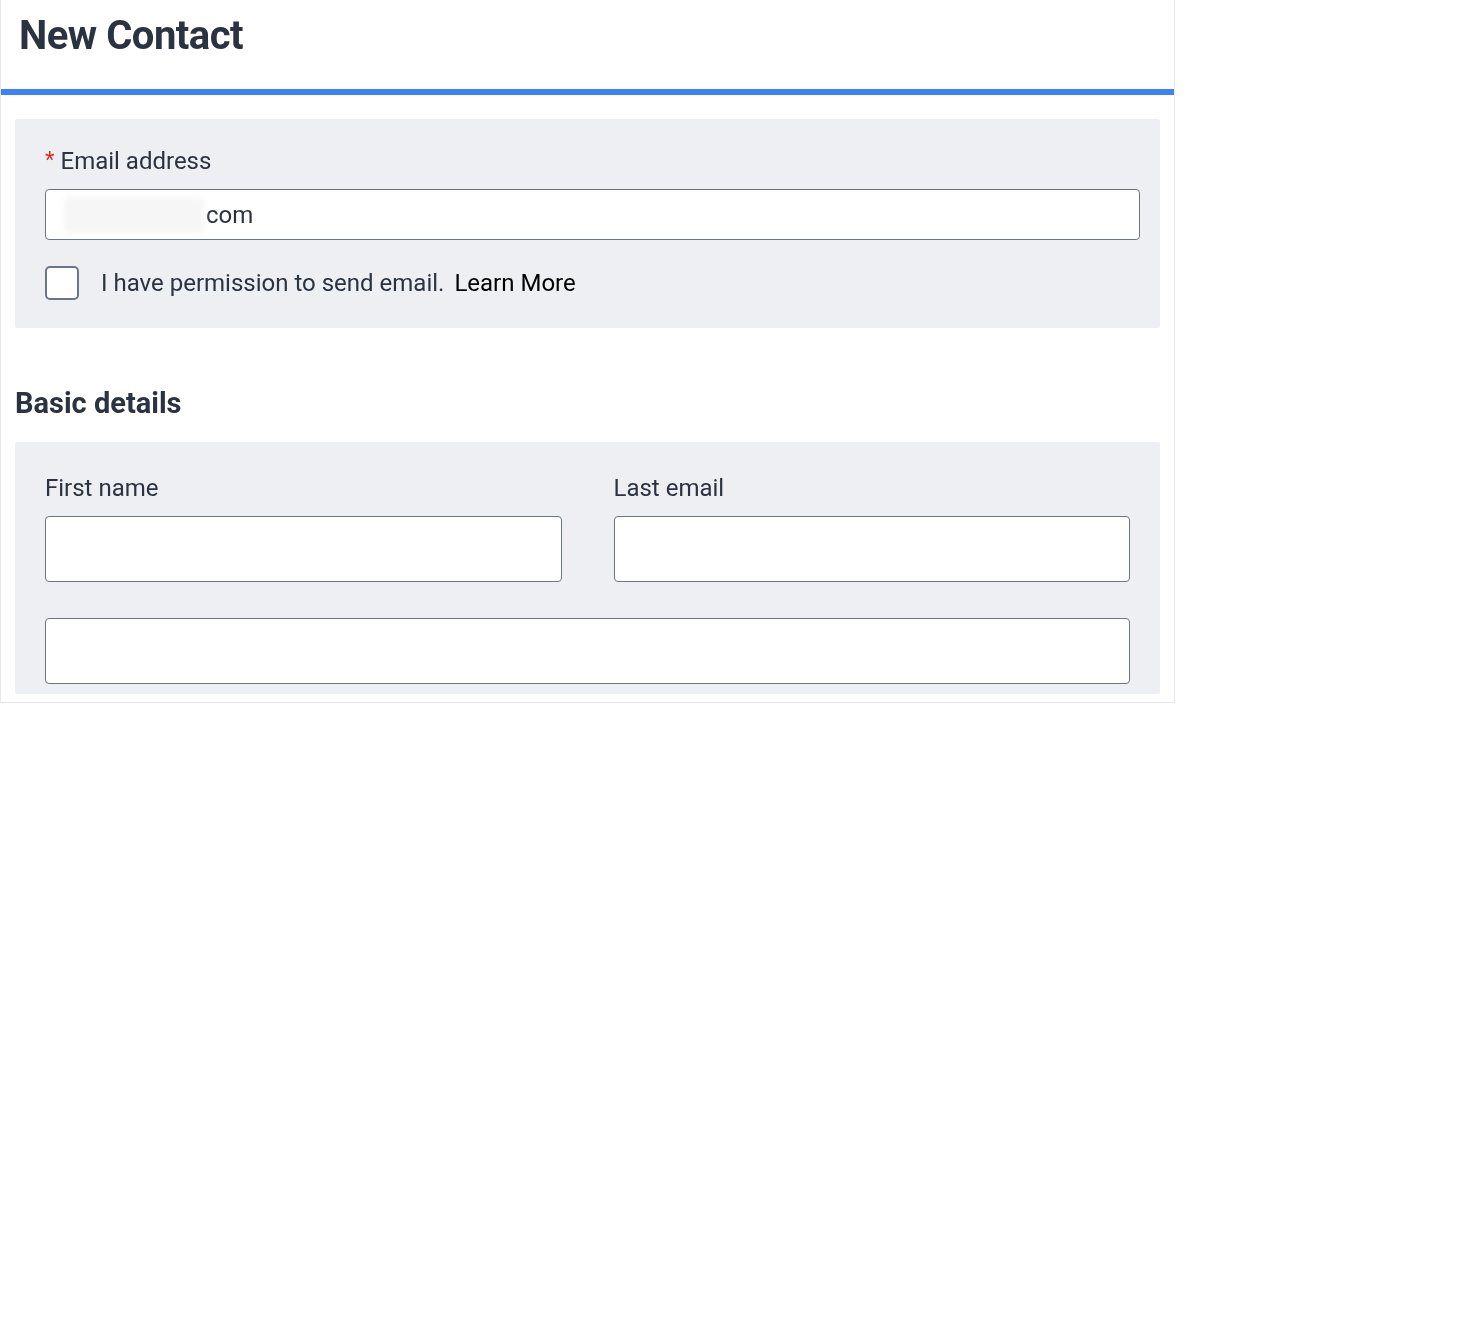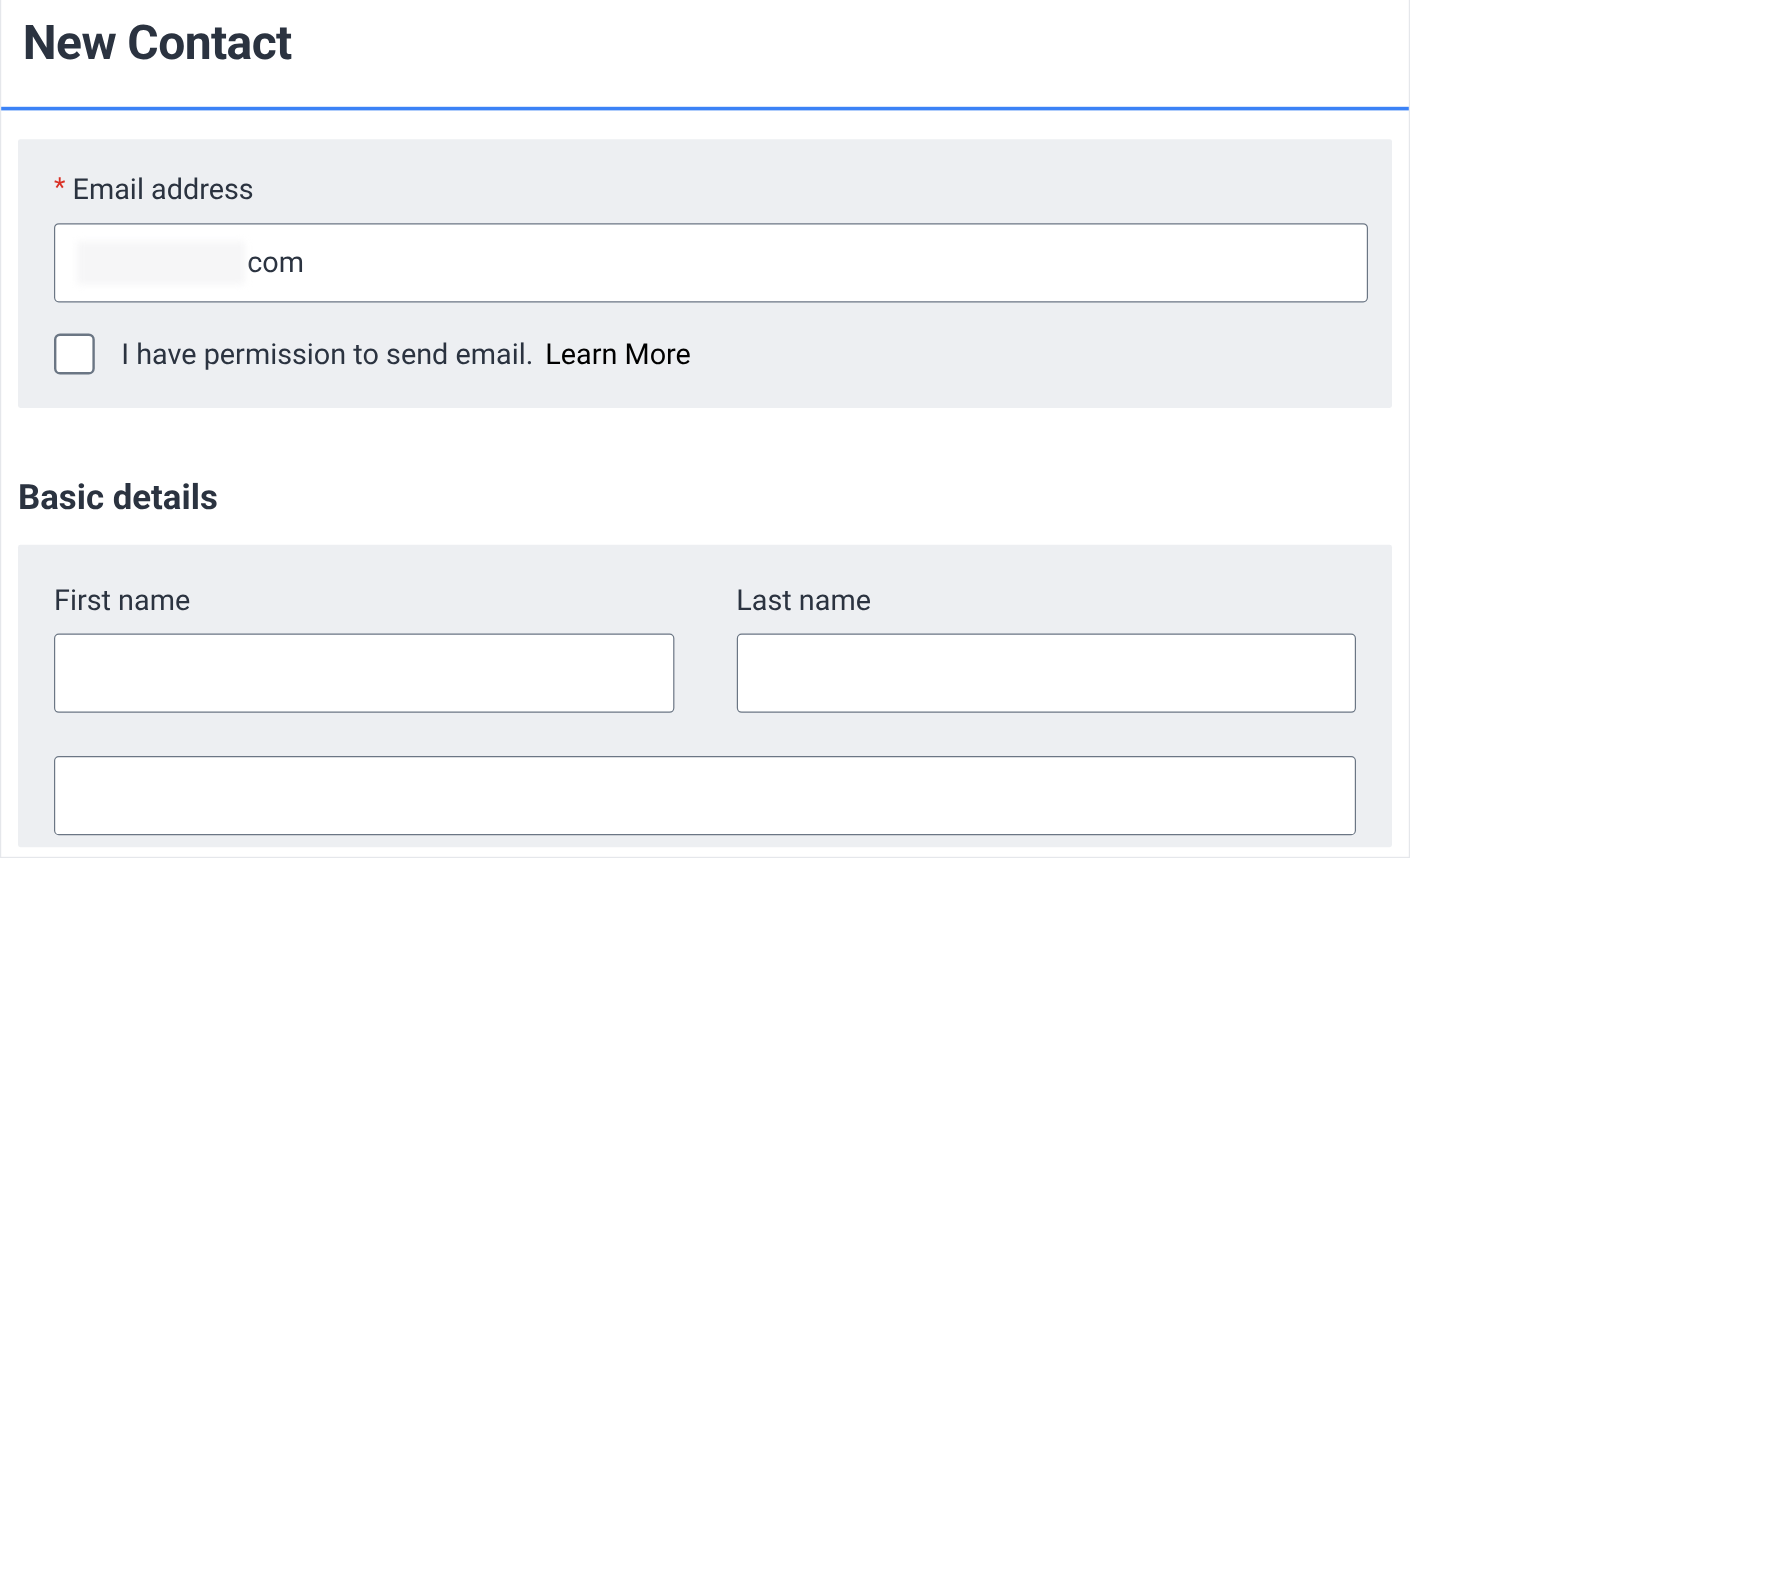--- a/index.html
+++ b/index.html
@@ -11,21 +11,21 @@
     }
     .page {
       width: 1175px;
       border: 1px solid #e5e7eb;
       border-top: none;
       background: #ffffff;
       padding-bottom: 8px;
     }
     .page-header {
       padding: 12px 18px 30px 18px;
-      border-bottom: 3px solid #3b82f6;
+      border-bottom: 6px solid #3b82f6;
     }
     .page-title {
       font-size: 40px;
       font-weight: 700;
       color: #2b3340;
       letter-spacing: -0.5px;
     }
     .panel {
       background: #edeff2;
       margin: 24px 14px 0 14px;
@@ -55,21 +55,21 @@
       padding: 0 18px;
       color: #2b3340;
       font-family: inherit;
     }
     .text-input.empty { padding: 0 18px; }
     .email-row {
       display: flex;
       align-items: center;
       gap: 6px;
       width: 100%;
-      height: 66px;
+      height: 51px;
       border: 1px solid #6b7684;
       border-radius: 4px;
       background: #ffffff;
       padding: 0 18px;
     }
     .email-blur {
       display: inline-block;
       width: 140px;
       height: 36px;
       background: #f6f6f7;
@@ -155,21 +155,21 @@
 
   <h2 class="section-title">Basic details</h2>
 
   <div class="details-panel">
     <div class="form-row">
       <div class="form-col">
         <label class="field-label">First name</label>
         <input class="text-input empty" type="text" value="" style="">
       </div>
       <div class="form-col">
-        <label class="field-label">Last name</label>
+        <label class="field-label">Last email</label>
         <input class="text-input empty" type="text" value="" style="">
       </div>
     </div>
     <div class="full-row">
       <input class="text-input empty" type="text" value="" style="">
     </div>
   </div>
 
 </div>
 

